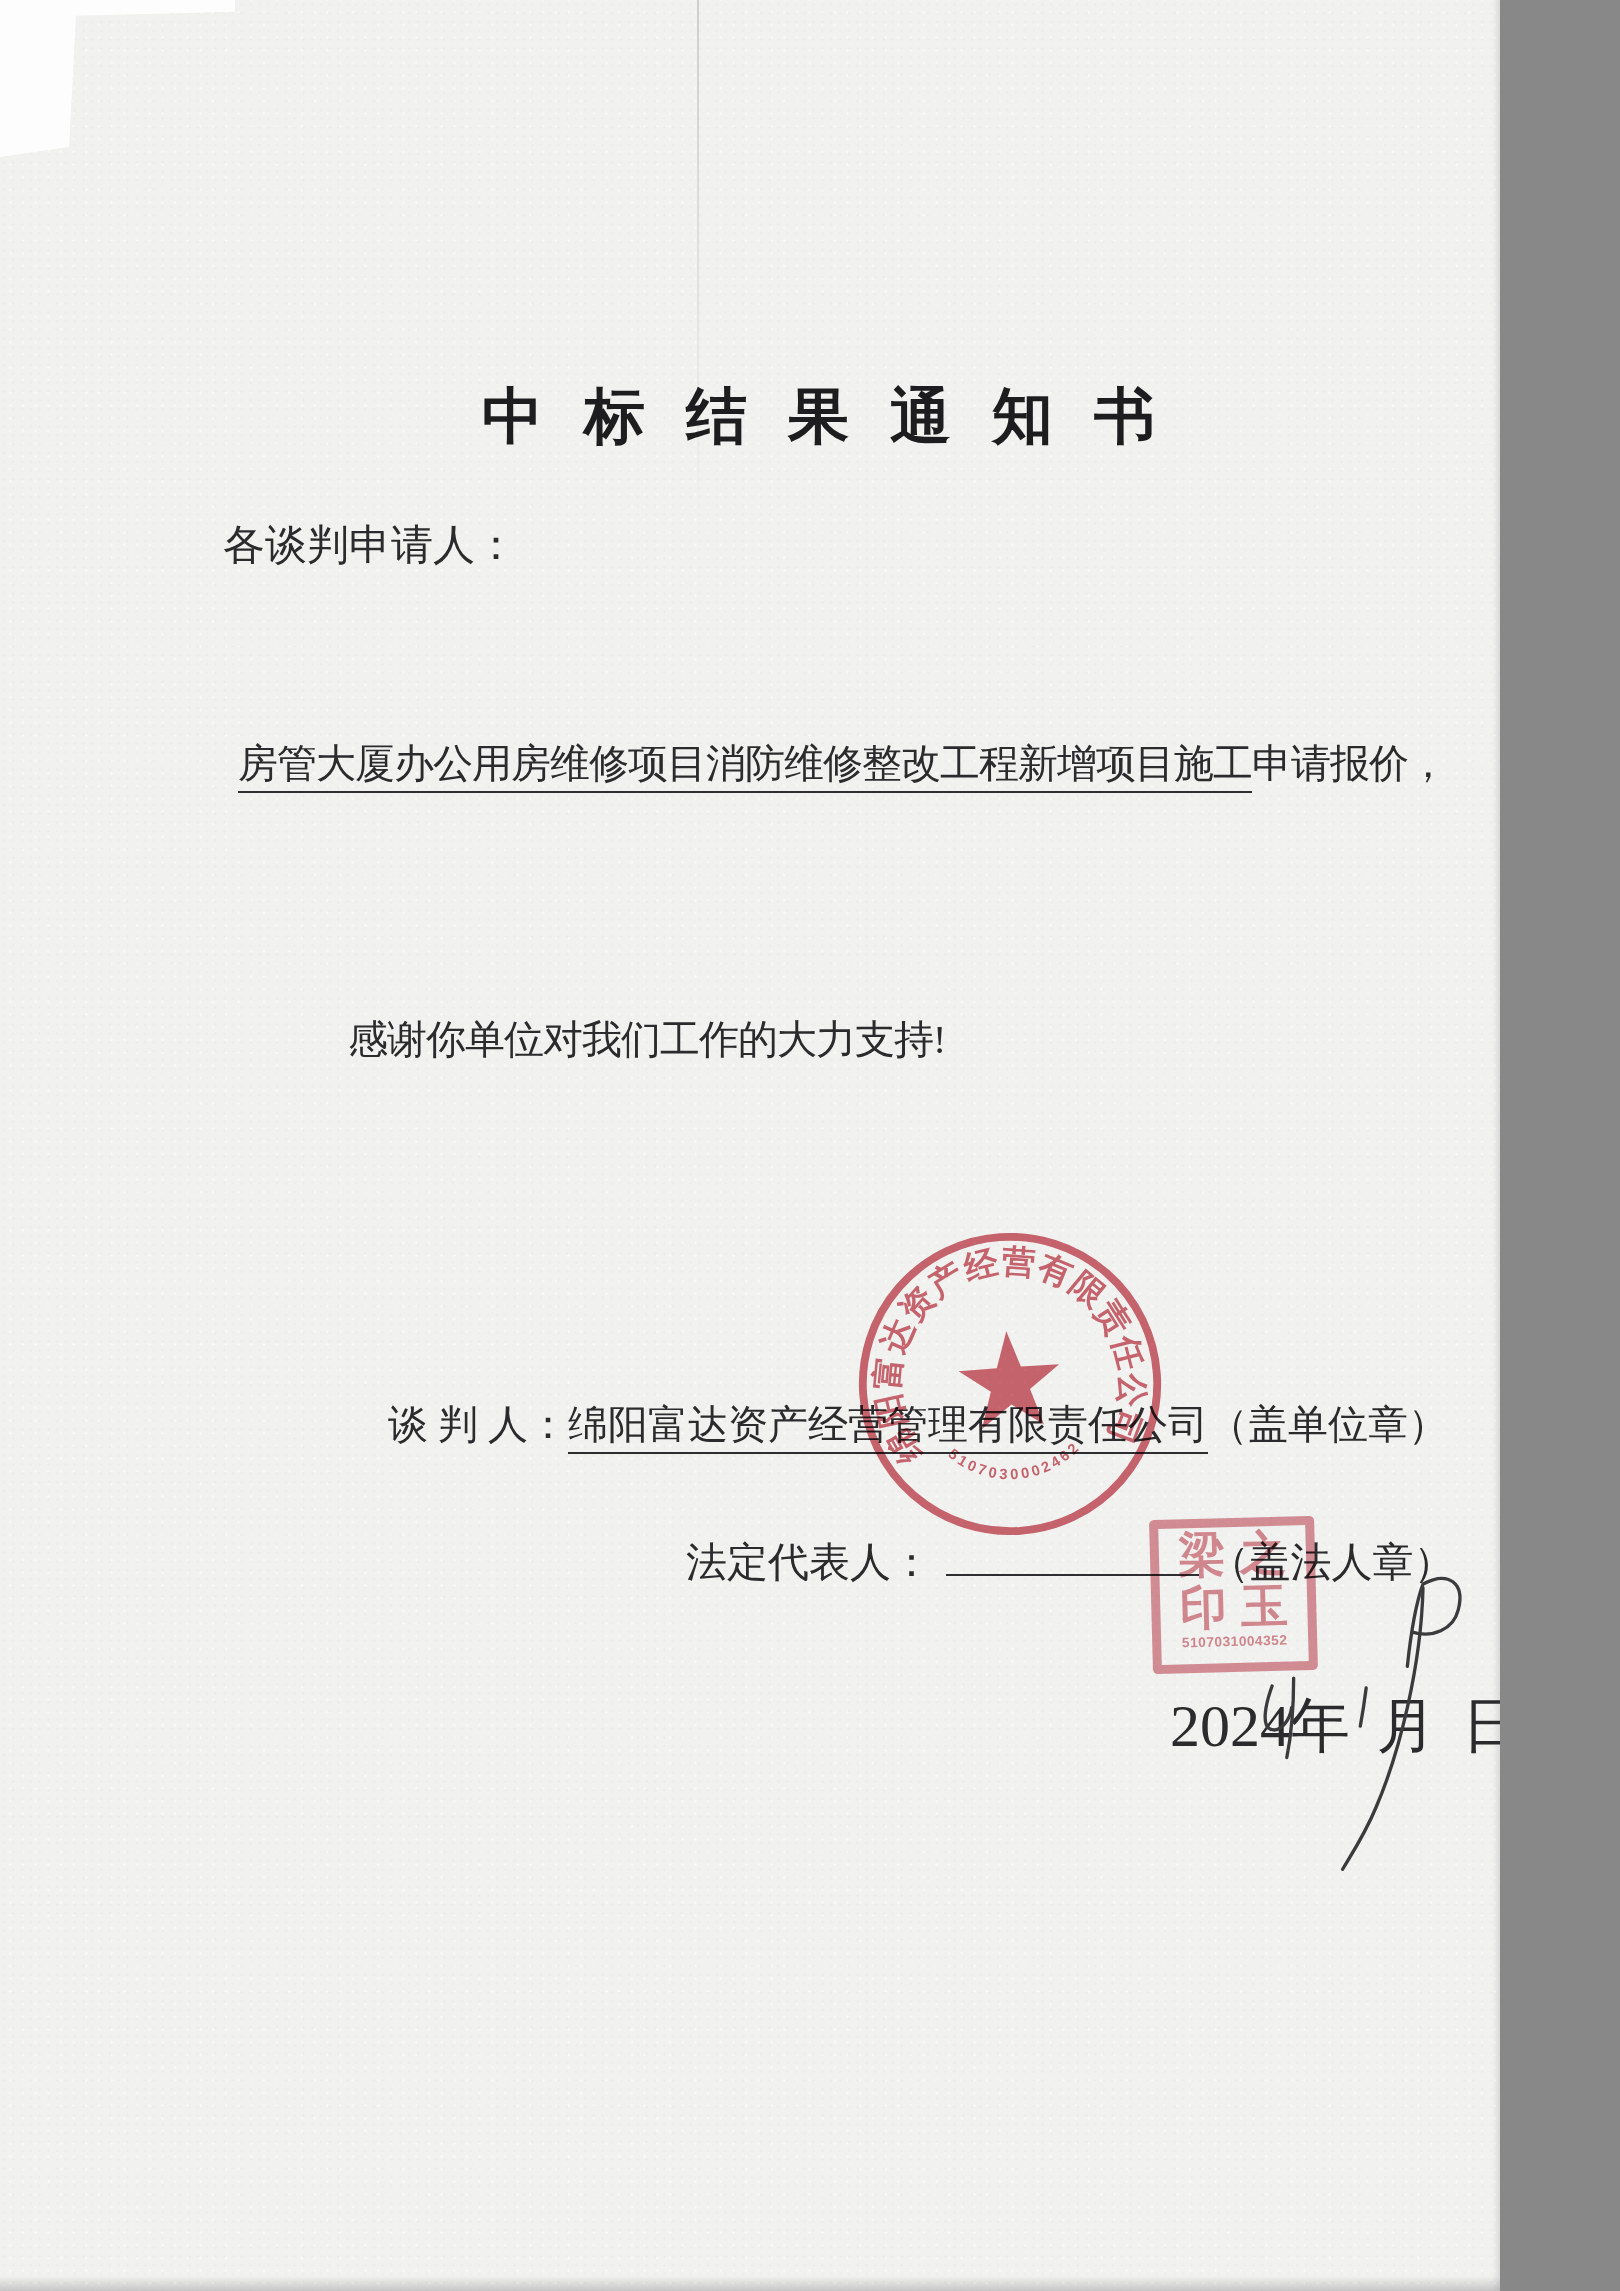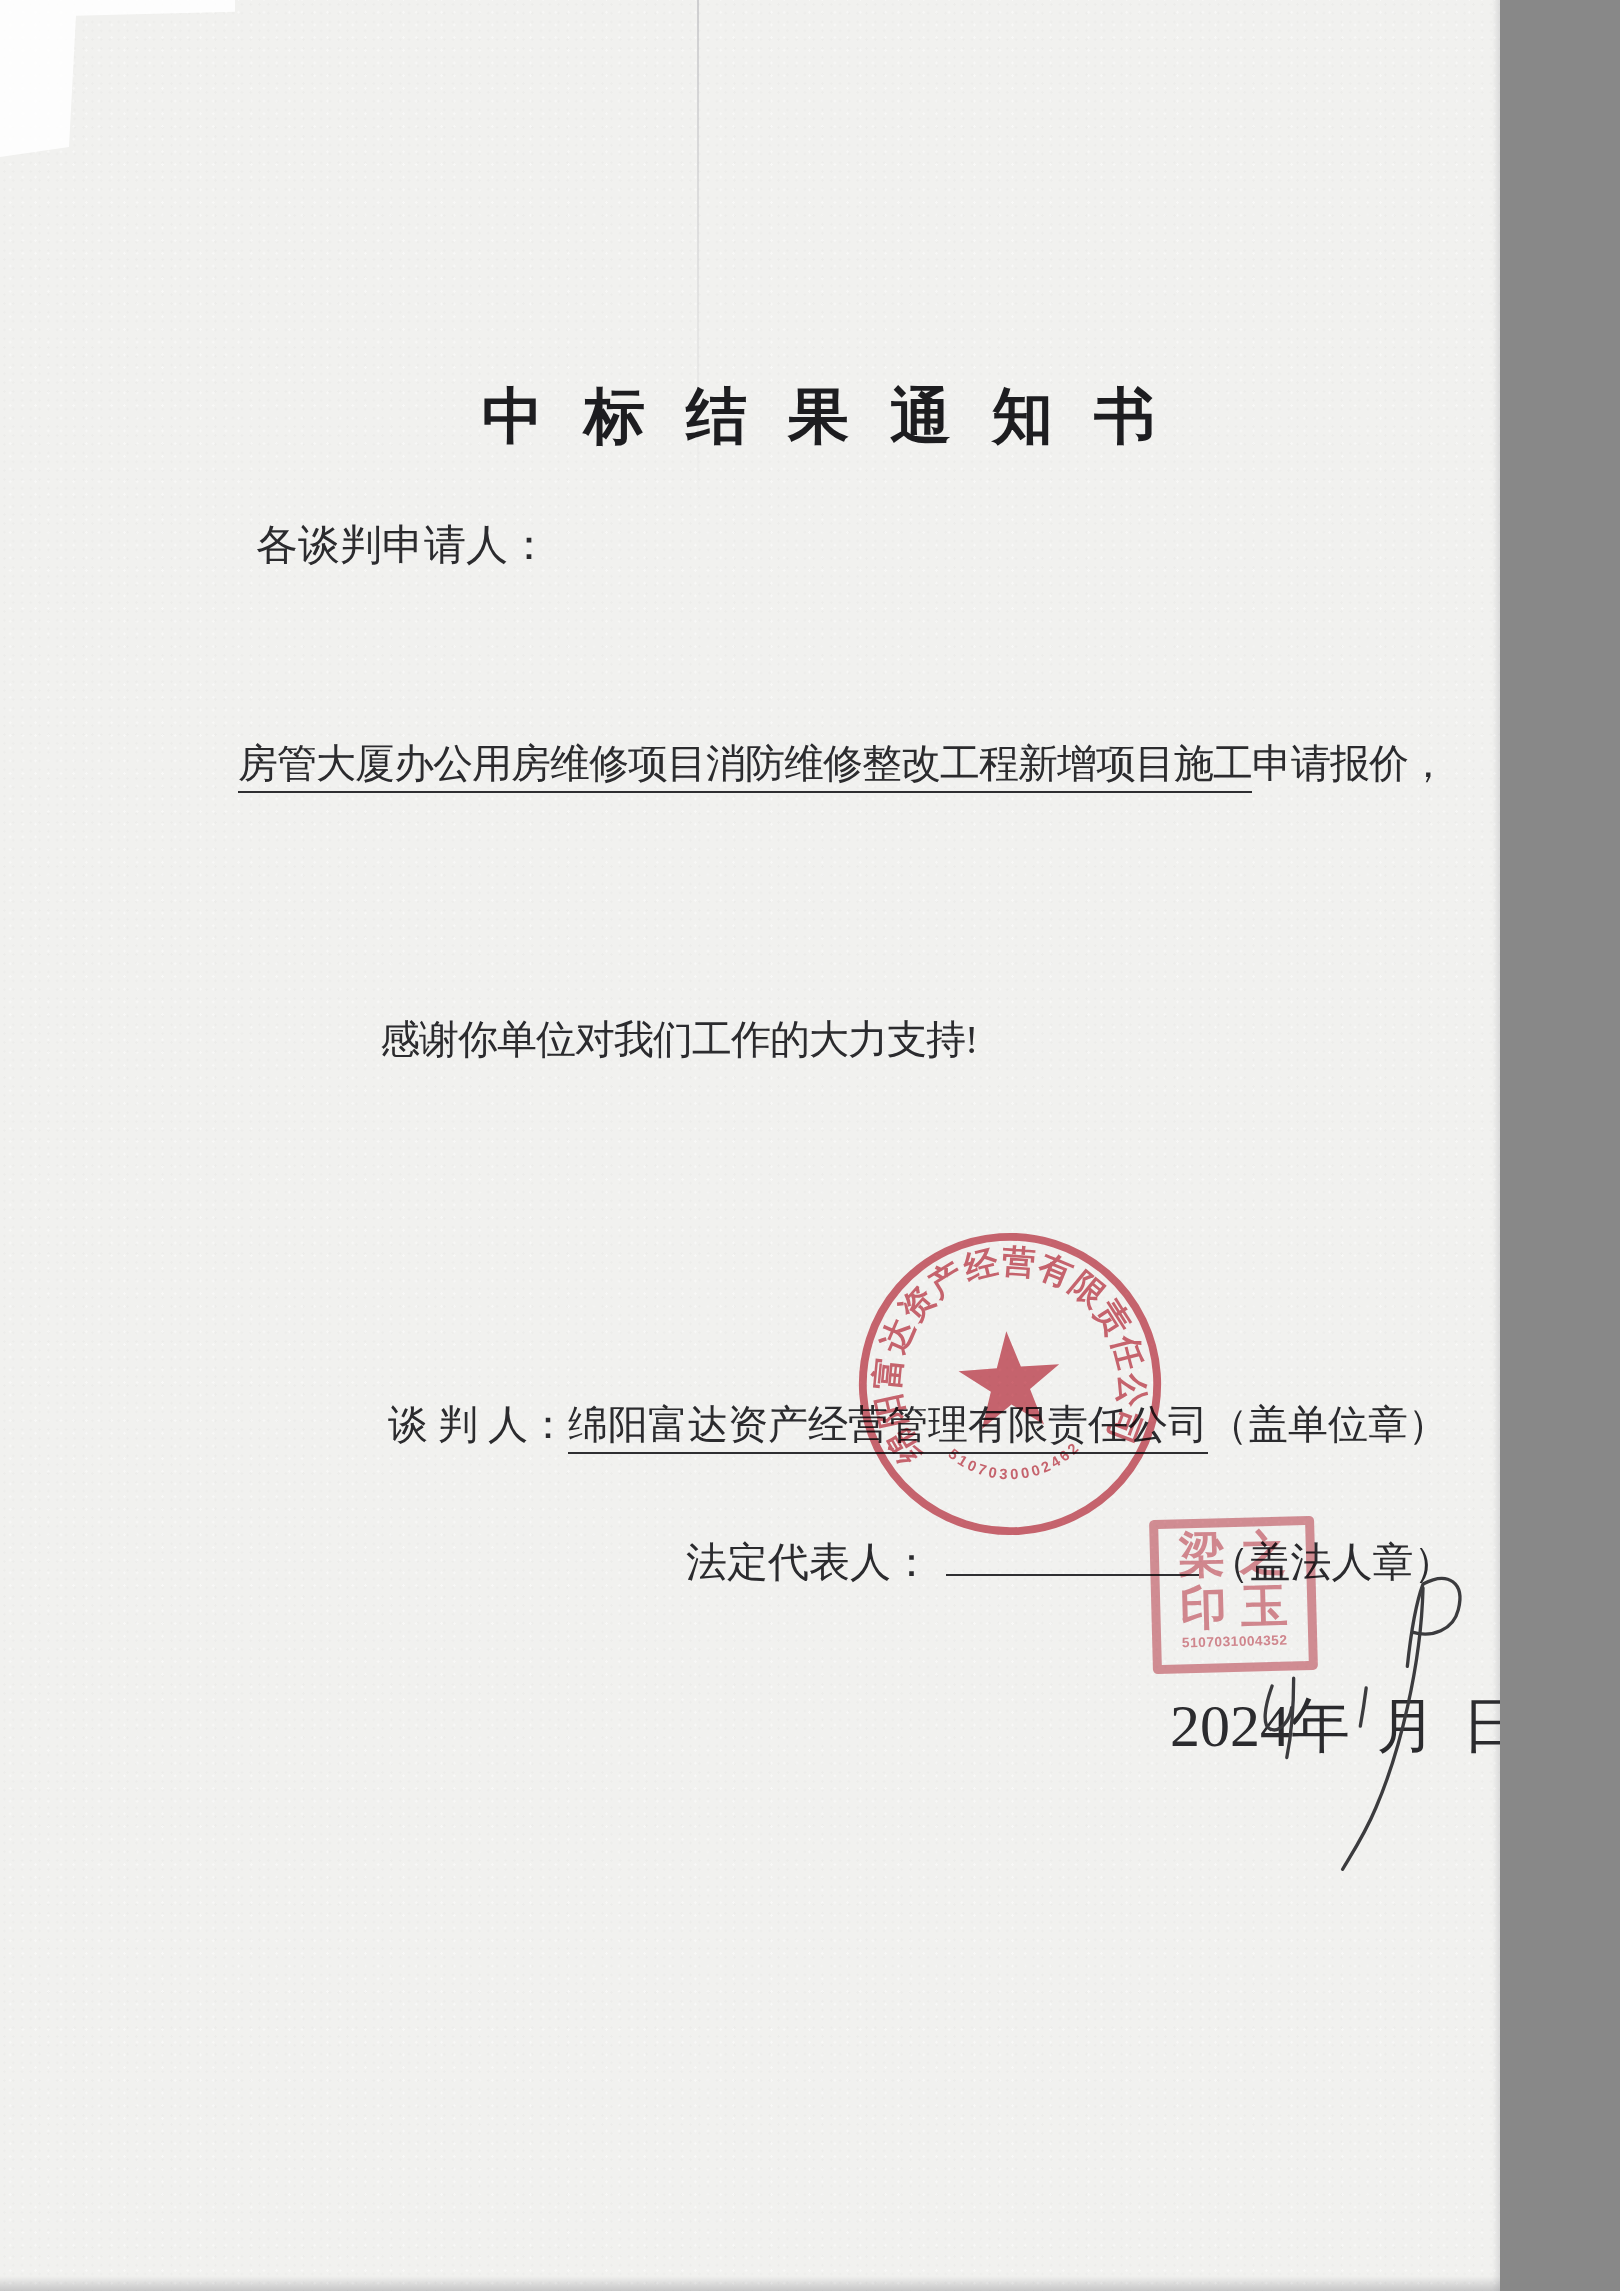--- a/index.html
+++ b/index.html
@@ -25,26 +25,26 @@
     background:linear-gradient(to bottom,rgba(0,0,0,0),rgba(90,90,98,.30));}
   .edge-shadow-right{position:absolute;right:0;top:0;width:7.8px;height:100%;
     background:linear-gradient(to right,rgba(0,0,0,0),rgba(120,120,128,.18));}
 
   .title{
     position:absolute;left:482px;top:386px;
     font-family:"Liberation Sans", sans-serif;
     font-weight:bold;font-size:61px;line-height:1;
     letter-spacing:41px;color:#1d1d20;white-space:nowrap;
   }
-  .salutation{position:absolute;left:256px;top:522px;font-size:42px;line-height:1.1;white-space:nowrap;}
+  .salutation{position:absolute;left:223px;top:522px;font-size:42px;line-height:1.1;white-space:nowrap;}
   .bodyline{position:absolute;font-size:40px;line-height:1.15;letter-spacing:-1px;white-space:nowrap;color:#2b2b2e;}
   .l1{left:348px;top:648px;}
   .l2{left:238px;top:741px;}
   .l3{left:238px;top:828px;}
-  .thanks{left:348px;top:1017px;margin-left:32px;}
+  .thanks{left:348px;top:1017px;}
   .u{border-bottom:2.9px solid #2e2e31;padding-bottom:4.9px;}
 
   .negotiator{position:absolute;left:388px;top:1402px;font-size:40px;line-height:1.15;white-space:nowrap;}
   .legalrep{position:absolute;left:686px;top:1535px;font-size:41px;line-height:1.15;white-space:nowrap;}
   .sig-underline{display:inline-block;width:253px;border-bottom:2.9px solid #2e2e31;height:39px;margin:0 9.8px 0 13.7px;vertical-align:baseline;}
 
   .dateline{position:absolute;left:1170px;top:1693px;font-size:60px;line-height:1.1;white-space:nowrap;}
   .dgap1{display:inline-block;width:26.5px;}
   .dgap2{display:inline-block;width:25.5px;}
 

